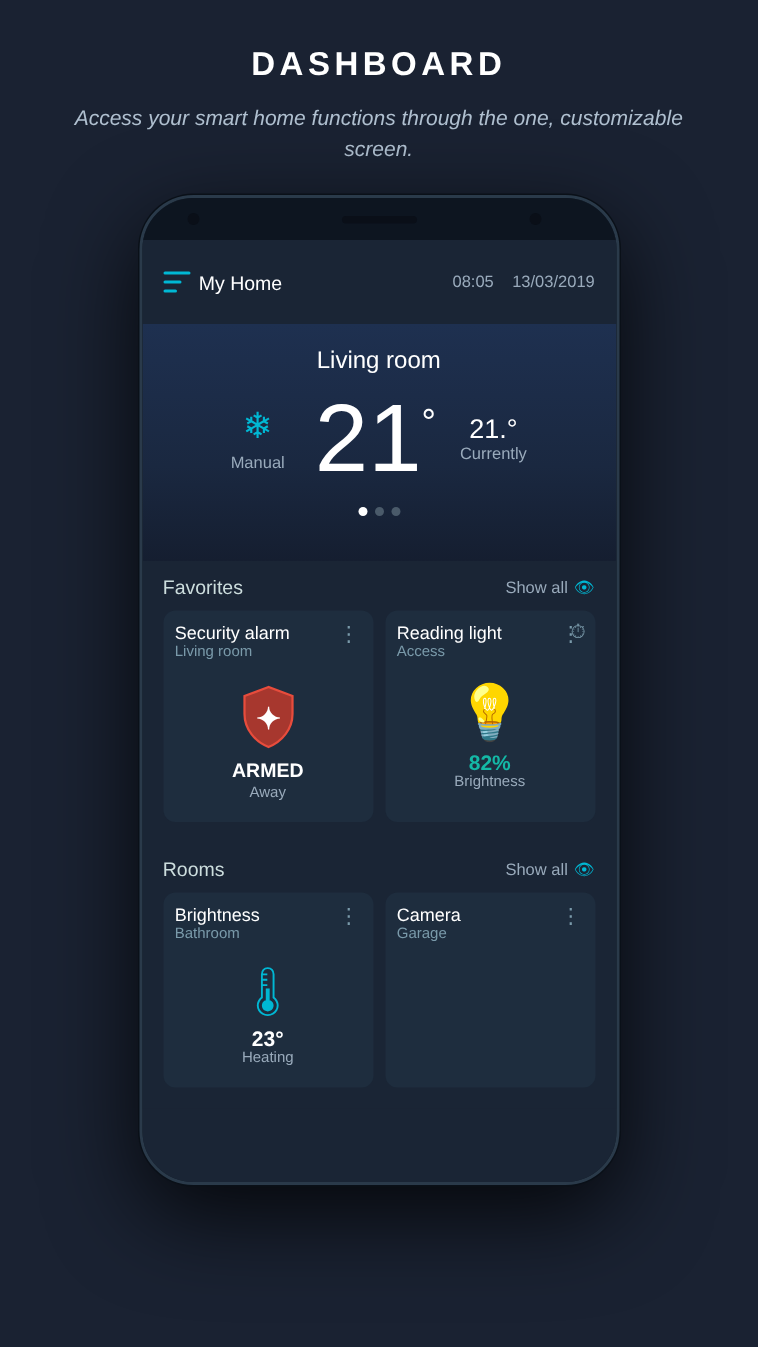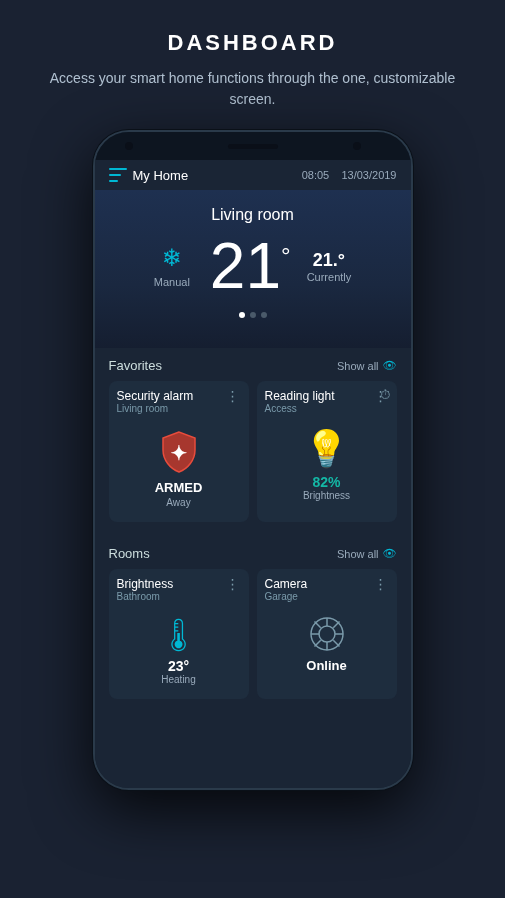--- a/index.html
+++ b/index.html
@@ -26,20 +26,21 @@
       font-weight: 900;
       letter-spacing: 3px;
       color: white;
       margin-bottom: 12px;
     }
 
     .dashboard-subtitle {
       font-size: 14px;
       color: #b0c0d0;
       line-height: 1.5;
+      font-style: italic;
     }
 
     .phone-wrapper {
       position: relative;
       width: 320px;
       height: 660px;
       background: #111820;
       border-radius: 36px;
       border: 2px solid #2a3a4a;
       box-shadow:
@@ -92,21 +93,21 @@
       scrollbar-width: none;
     }
 
     .app-screen::-webkit-scrollbar { display: none; }
 
     
     .status-bar {
       display: flex;
       justify-content: space-between;
       align-items: center;
-      padding: 6px 14px;
+      padding: 19px 14px;
       background: #1a2535;
     }
 
     .status-bar-left {
       display: flex;
       align-items: center;
       gap: 6px;
     }
 
     .app-logo {
@@ -197,21 +198,21 @@
     .hero-right {
       display: flex;
       flex-direction: column;
       align-items: center;
       margin-left: 6px;
     }
 
     .hero-current-temp {
       font-size: 18px;
       color: white;
-      font-weight: 700;
+      font-weight: 400;
     }
 
     .hero-current-label {
       font-size: 11px;
       color: #9ab;
     }
 
     .hero-dots {
       display: flex;
       gap: 5px;
@@ -521,35 +522,19 @@
         </div>
 
         <div class="card">
           <div class="card-header">
             <div class="card-title-block">
               <div class="card-title">Camera</div>
               <div class="card-subtitle">Garage</div>
             </div>
             <div class="card-dots-menu">⋮</div>
           </div>
-          <div class="card-body">
-
-            <svg width="36" height="36" viewBox="0 0 36 36" style="margin-bottom:6px;">
-              <circle cx="18" cy="18" r="16" stroke="#7a9aaa" stroke-width="1.5" fill="none"></circle>
-              <circle cx="18" cy="18" r="8" stroke="#7a9aaa" stroke-width="1.5" fill="none"></circle>
-              <line x1="18" y1="2" x2="18" y2="10" stroke="#7a9aaa" stroke-width="1.5"></line>
-              <line x1="18" y1="26" x2="18" y2="34" stroke="#7a9aaa" stroke-width="1.5"></line>
-              <line x1="2" y1="18" x2="10" y2="18" stroke="#7a9aaa" stroke-width="1.5"></line>
-              <line x1="26" y1="18" x2="34" y2="18" stroke="#7a9aaa" stroke-width="1.5"></line>
-              <line x1="5.5" y1="5.5" x2="11.7" y2="11.7" stroke="#7a9aaa" stroke-width="1.5"></line>
-              <line x1="24.3" y1="24.3" x2="30.5" y2="30.5" stroke="#7a9aaa" stroke-width="1.5"></line>
-              <line x1="30.5" y1="5.5" x2="24.3" y2="11.7" stroke="#7a9aaa" stroke-width="1.5"></line>
-              <line x1="11.7" y1="24.3" x2="5.5" y2="30.5" stroke="#7a9aaa" stroke-width="1.5"></line>
-            </svg>
-            <div class="camera-status">Online</div>
-          </div>
         </div>
 
       </div>
     </div>
 
   </div>
 </div>
 
 </body></html>

